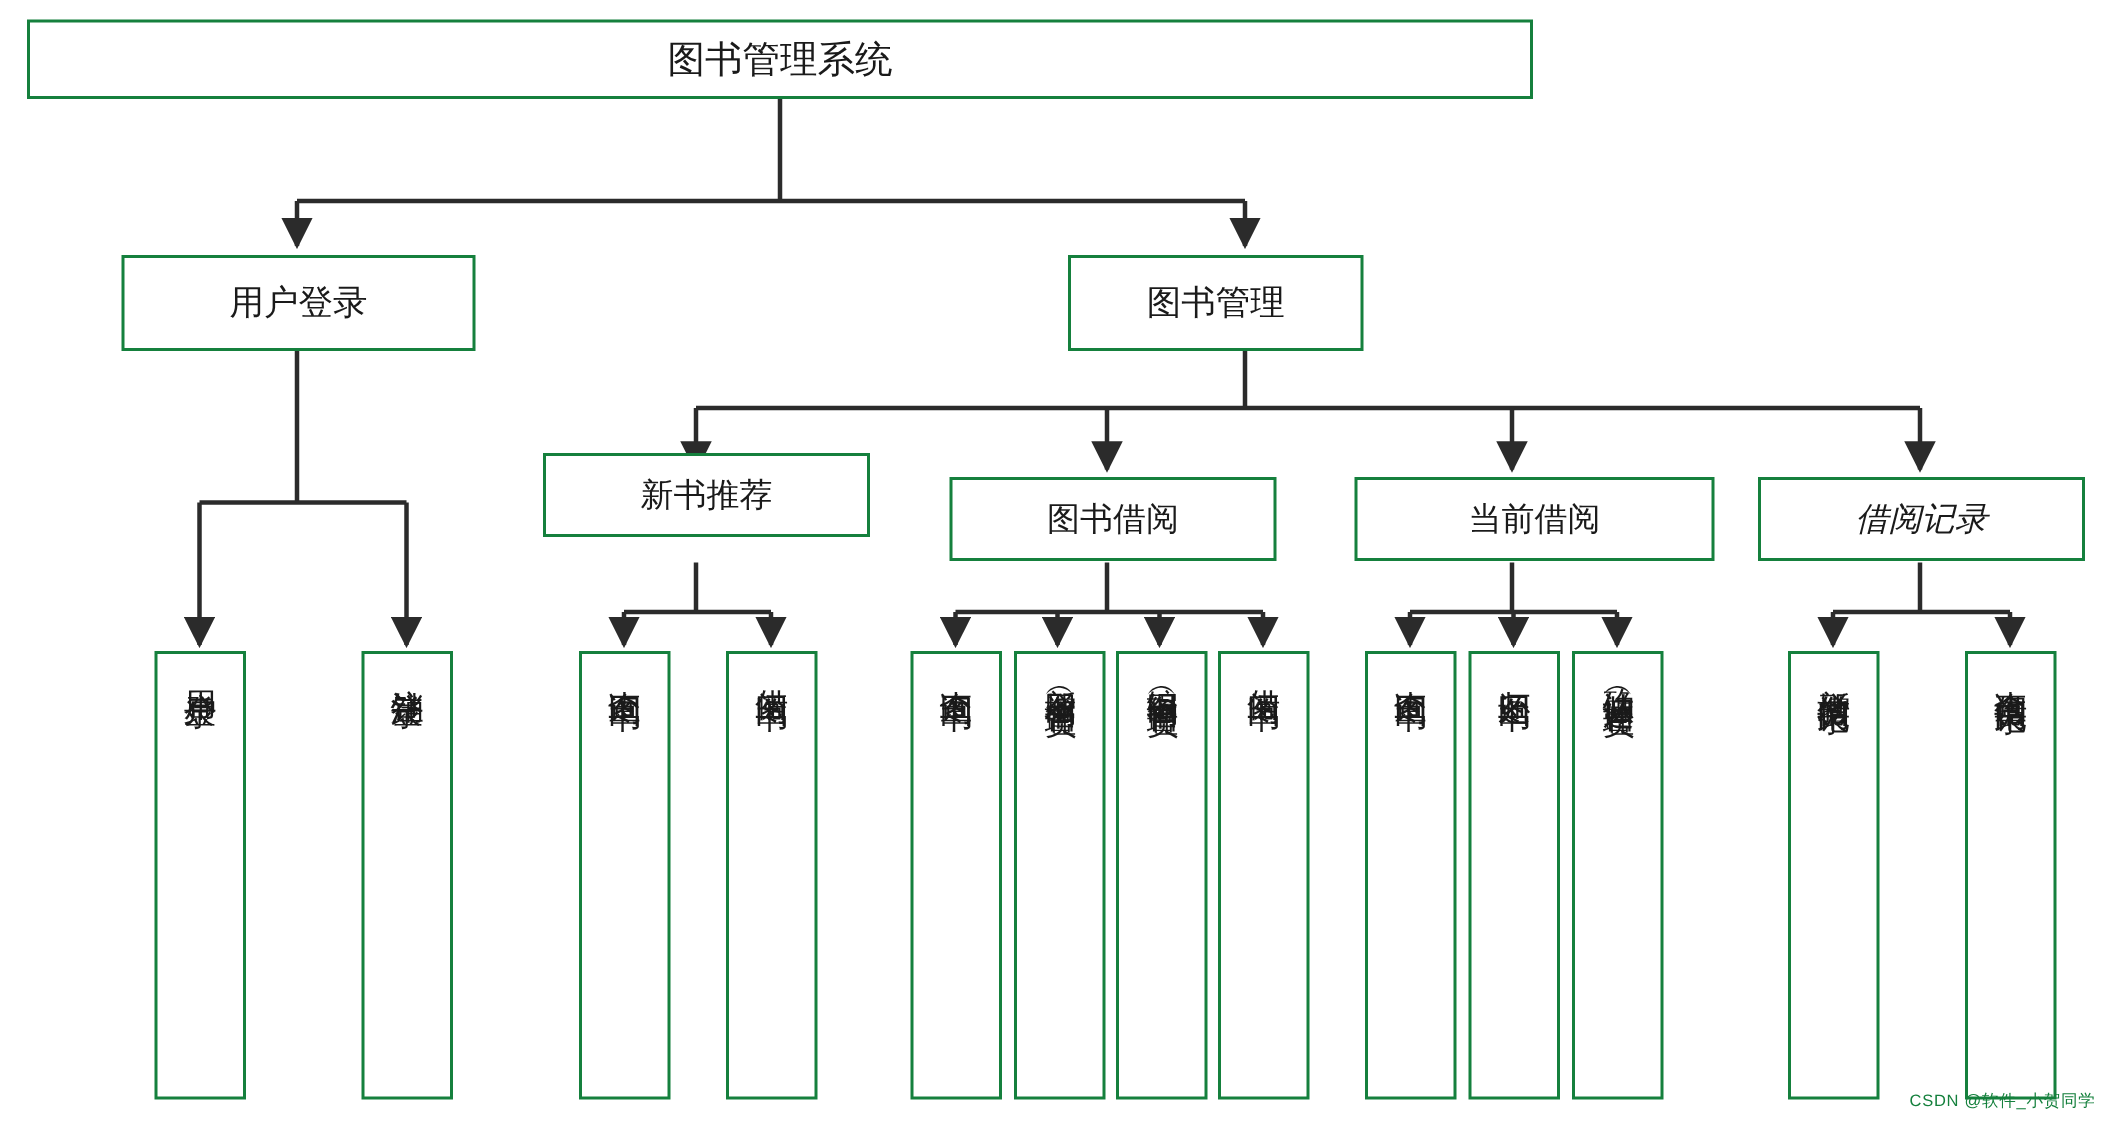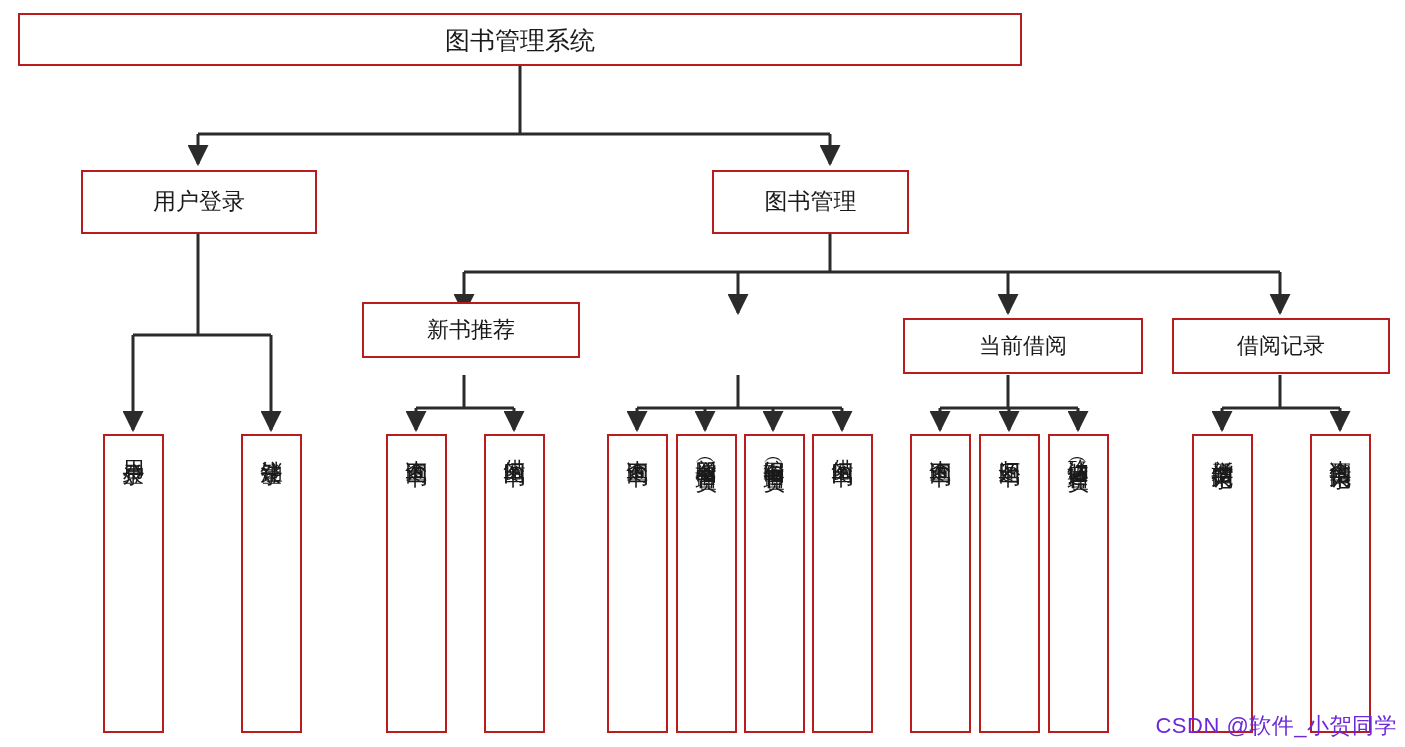--- a/index.html
+++ b/index.html
@@ -22,21 +22,21 @@
     left: 0;
     top: 0;
     width: 1405px;
     height: 747px;
     pointer-events: none;
   }
   .node {
     position: absolute;
     box-sizing: border-box;
     background: #ffffff;
-    border: 2px solid #b91c1c;
+    border: 2px solid #15803d;
     display: flex;
     align-items: center;
     justify-content: center;
     color: #1a1a1a;
   }
   .node.horiz {
     writing-mode: horizontal-tb;
   }
   .node .lbl {
     display: block;
@@ -58,22 +58,22 @@
   }
   .root-label { font-size: 25px; }
   .l2-label   { font-size: 23px; }
   .l3-label   { font-size: 22px; }
   .leaf-label { font-size: 22px; }
   .leaf-label.small { font-size: 21px; }
   #watermark {
     position: absolute;
     right: 8px;
     bottom: 6px;
-    font-size: 22px;
-    color: #6d28d9;
+    font-size: 11px;
+    color: #15803d;
     letter-spacing: 0.5px;
     white-space: nowrap;
     user-select: none;
   }
 </style>
 </head>
 <body>
 
 <div id="canvas">
 
@@ -134,24 +134,27 @@
   <div class="node horiz" style="left:81px; top:170px; width:236px; height:64px;">
     <span class="lbl l2-label">用户登录</span>
   </div>
   <div class="node horiz" style="left:712px; top:170px; width:197px; height:64px;">
     <span class="lbl l2-label">图书管理</span>
   </div>
 
   <div class="node horiz" style="left:362px; top:302px; width:218px; height:56px;">
     <span class="lbl l3-label">新书推荐</span>
   </div>
+  <div class="node horiz" style="left:633px; top:318px; width:218px; height:56px;">
+    <span class="lbl l3-label">图书借阅</span>
+  </div>
   <div class="node horiz" style="left:903px; top:318px; width:240px; height:56px;">
     <span class="lbl l3-label">当前借阅</span>
   </div>
-  <div class="node horiz" style="left:1172px; top:318px; width:218px; height:56px;">
+  <div class="node horiz" style="left:1172px; top:318px; width:218px; height:56px;font-style:italic;">
     <span class="lbl l3-label">借阅记录</span>
   </div>
 
   <div class="node vert" style="left:103px; top:434px; width:61px; height:299px;">
     <span class="lbl leaf-label">用户登录</span>
   </div>
   <div class="node vert" style="left:241px; top:434px; width:61px; height:299px;">
     <span class="lbl leaf-label">注销登录</span>
   </div>
 

